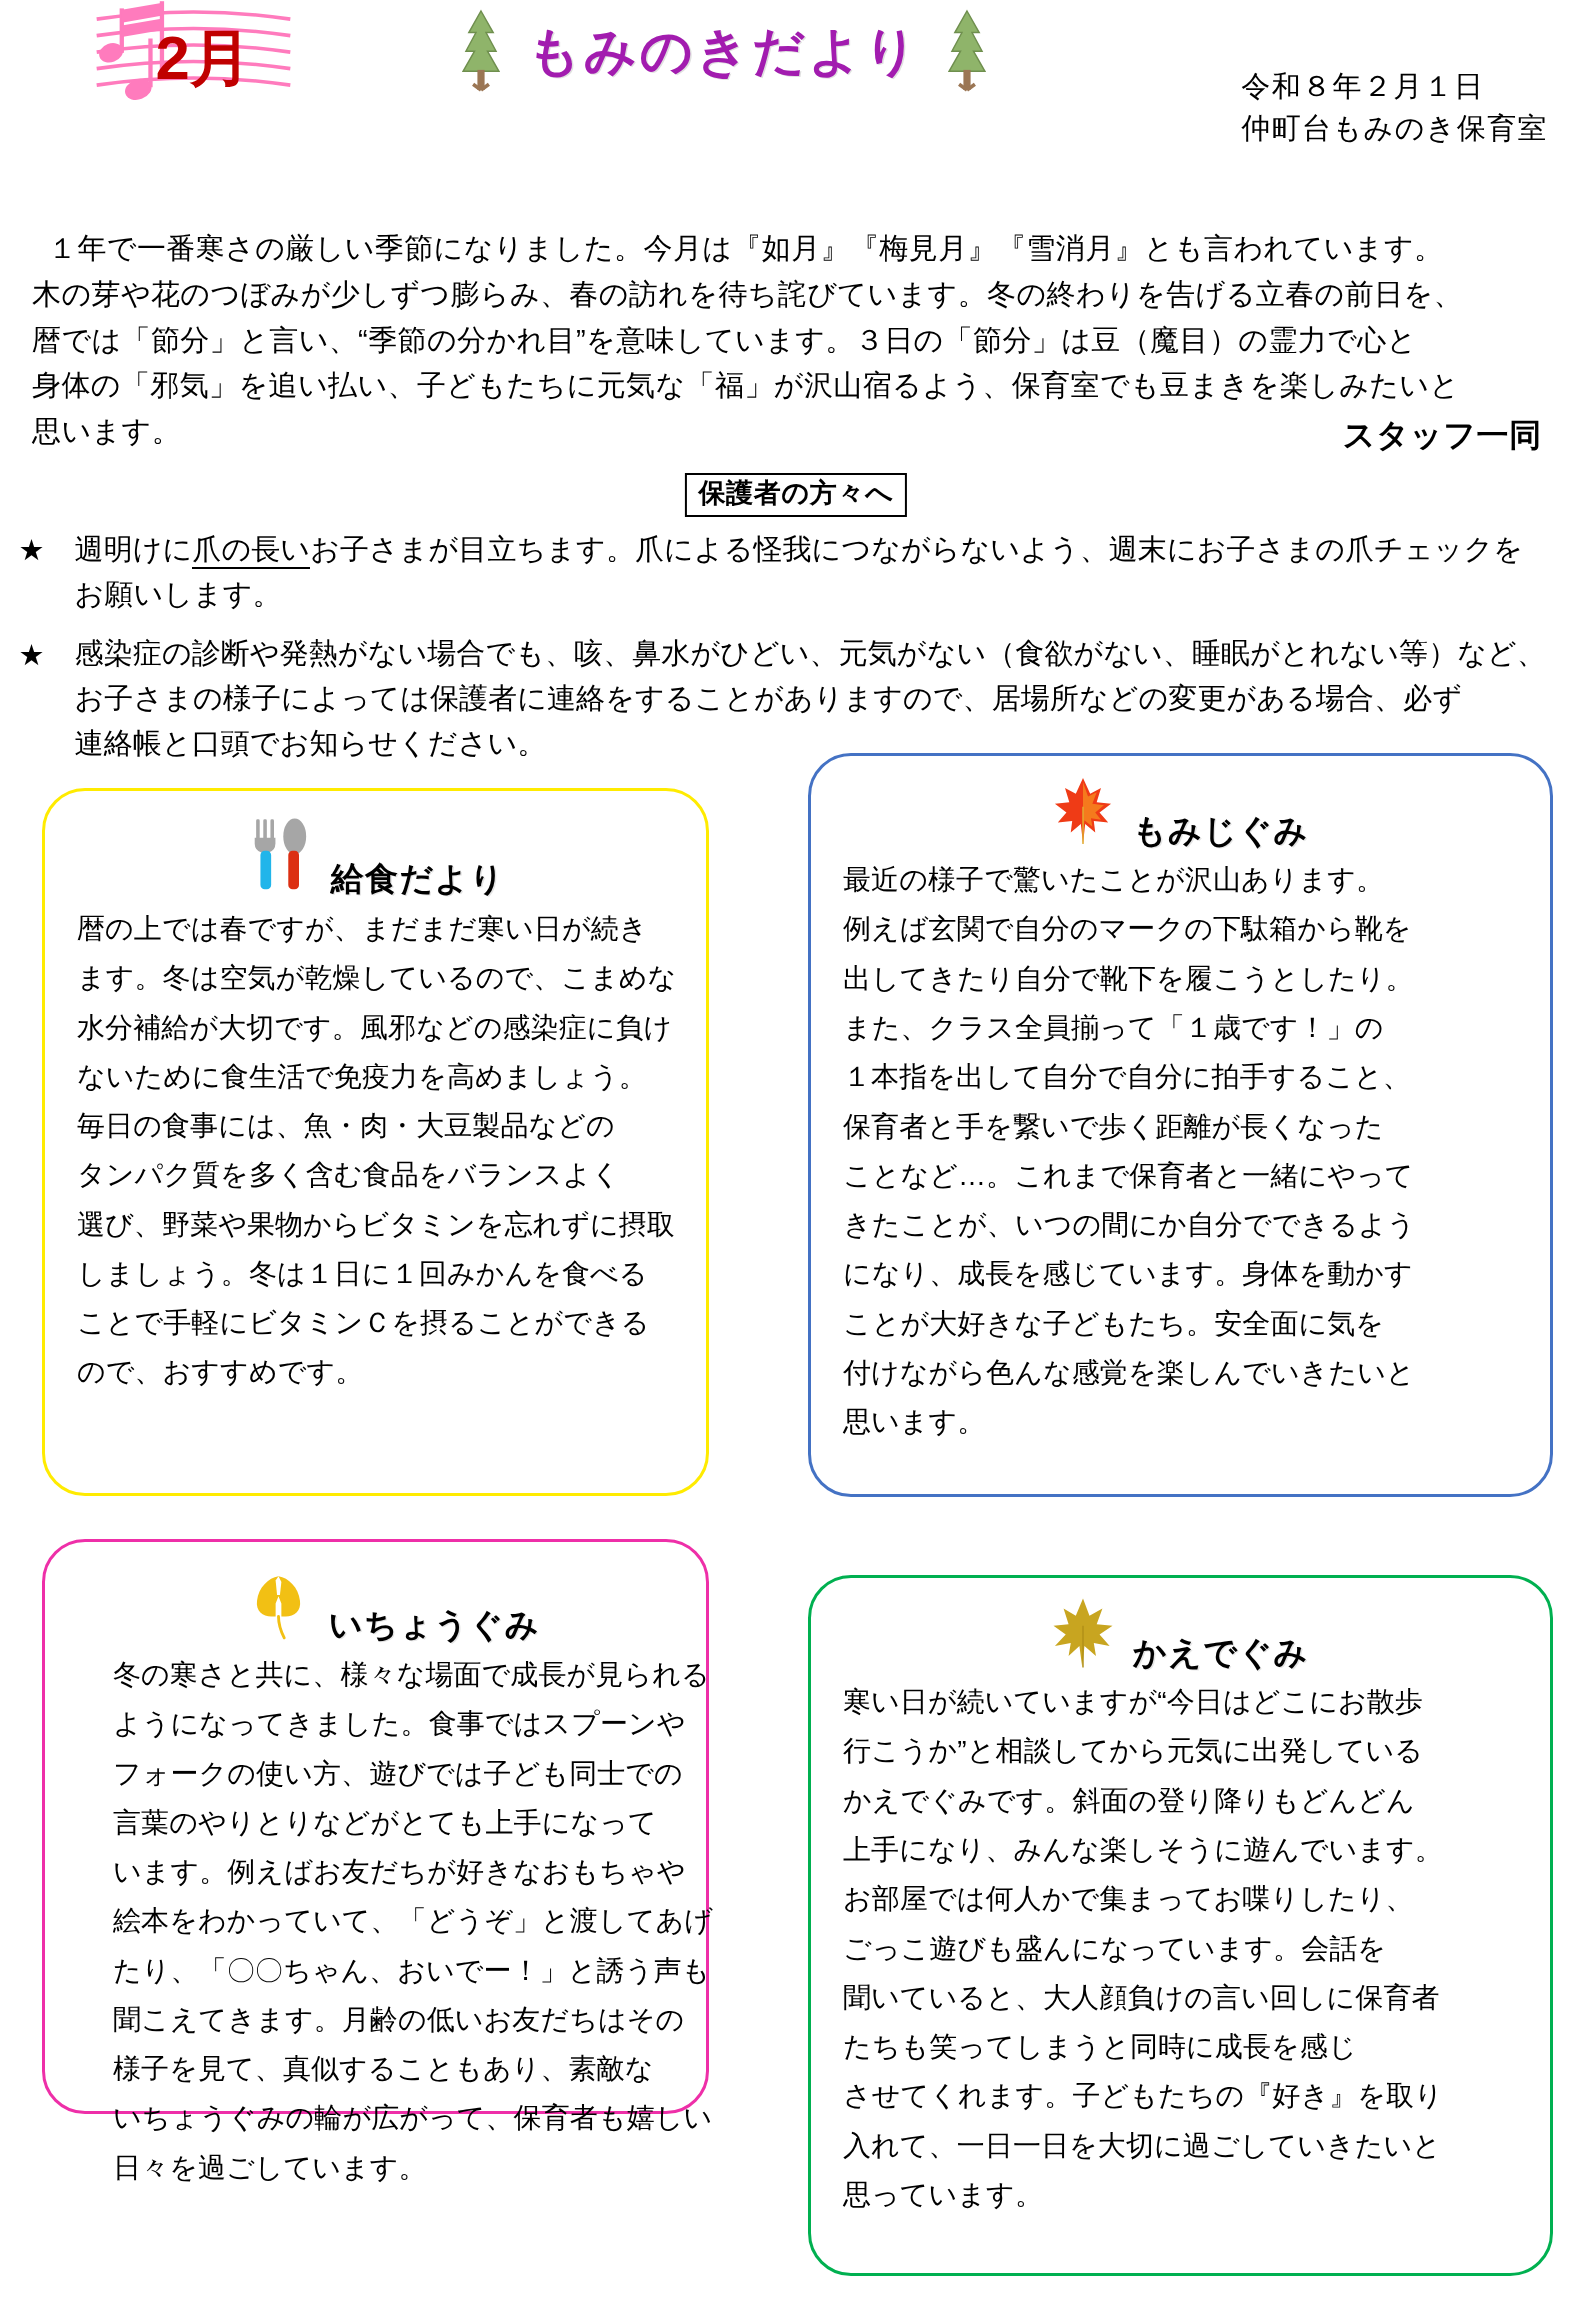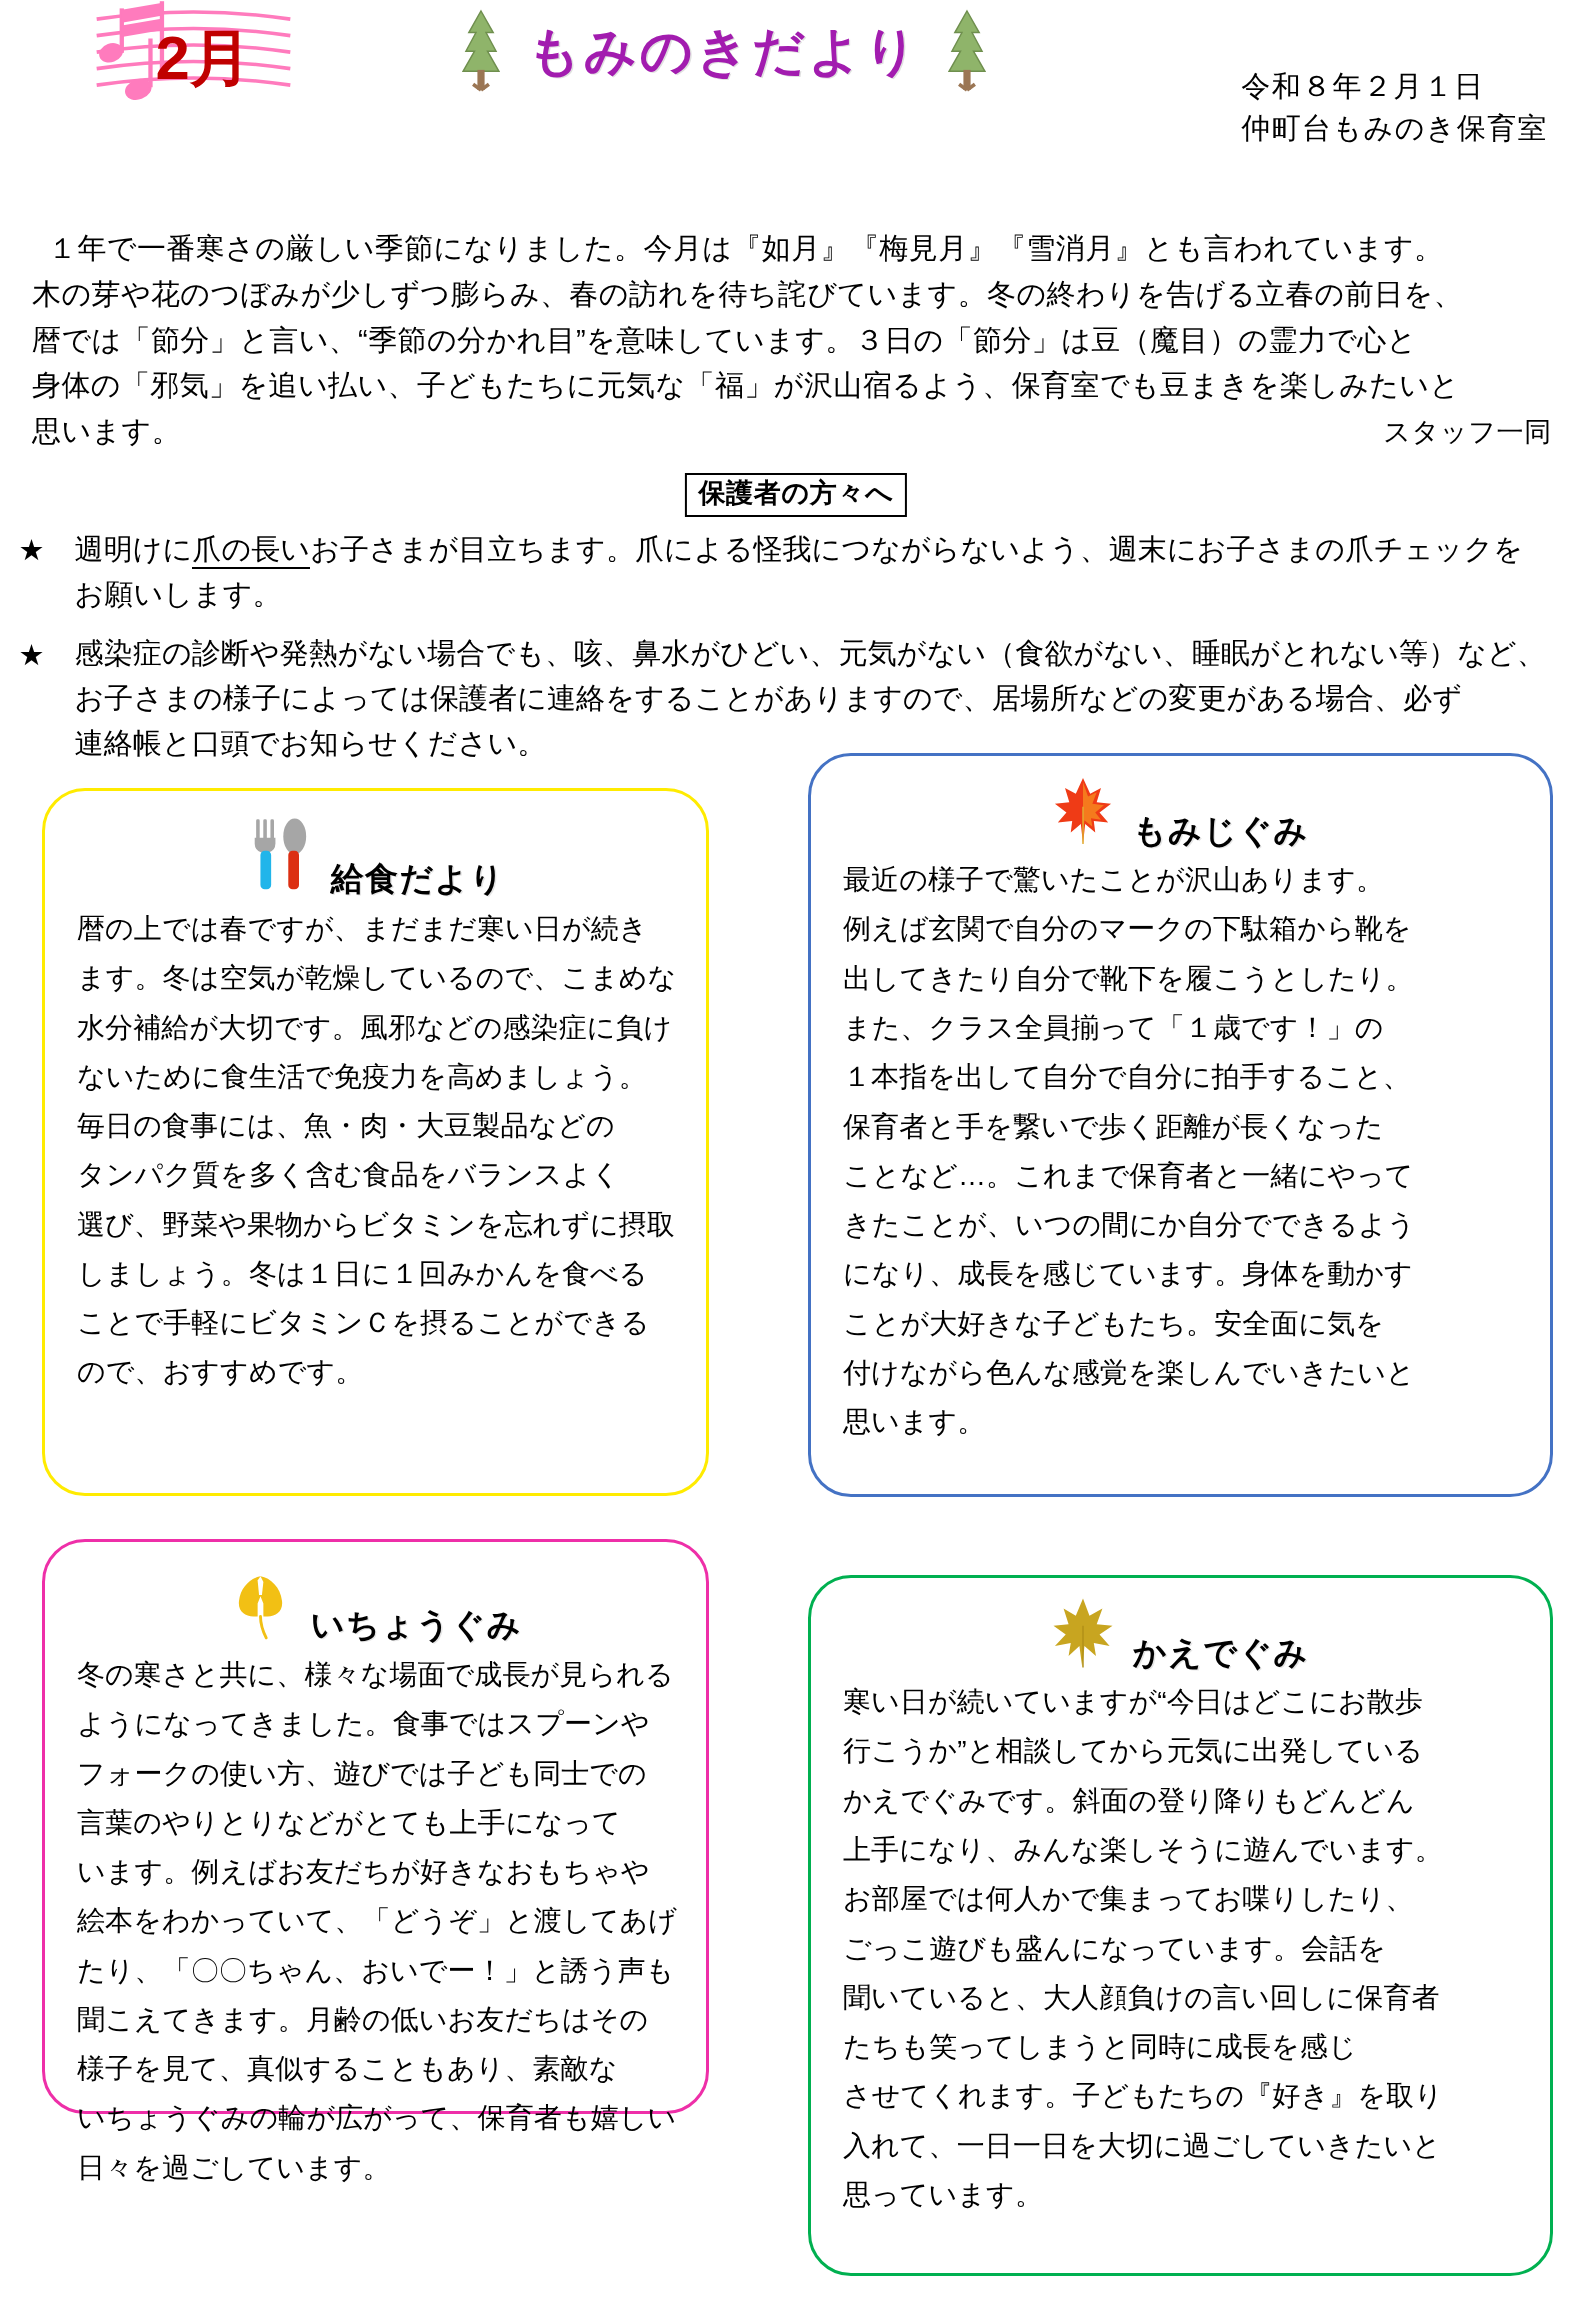--- a/index.html
+++ b/index.html
@@ -70,25 +70,26 @@
     top: 202px;
     width: 1519px;
     font-size: 29px;
     line-height: 1.58;
     letter-spacing: 0.4px;
   }
   .intro p { margin: 0; white-space: nowrap; }
   .intro .indent { padding-left: 16px; margin-top: 24px; }
   .sign {
     position: absolute;
-    right: 40px;
+    right: 50px;
     top: 414px;
-    font-size: 27px;
+    font-size: 32px;
     letter-spacing: 0.7px;
     white-space: nowrap;
+    font-weight: bold;
   }
 
   
   .guardian-heading {
     position: absolute;
     left: 50%;
     transform: translateX(-50%);
     top: 473px;
     border: 2.2px solid #000;
     padding: 2.9px 11.5px 5.7px 11.5px;
@@ -159,21 +160,21 @@
   .box-body {
     font-size: 28px;
     line-height: 1.76;
     letter-spacing: 0.1px;
     padding: 4.3px 24.4px 17px 32px;
   }
   .box-body div { white-space: nowrap; }
 
   #box-kyushoku { left: 42px;   top: 788px; width: 667px;  height: 708px;  border-color: #ffeb00; }
   #box-momiji   { left: 808px; top: 753px; width: 745px; height: 744px; border-color: #4472c4; }
-  #box-icho     { left: 42px;   top: 1539px; width: 667px;  height: 575px; border-color: #ee2fa8; }
+  #box-icho     { left: 42px;   top: 1539px; width: 667px;  height: 575px; border-color: #ee2fa8; padding-left: 36px; }
   #box-kaede    { left: 808px; top: 1575px; width: 745px; height: 701px;  border-color: #00b050; }
 
   #box-momiji .box-head,
   #box-kaede .box-head { padding-top: 18.6px; }
 </style>
 </head>
 <body>
 
 <div id="page">
 

